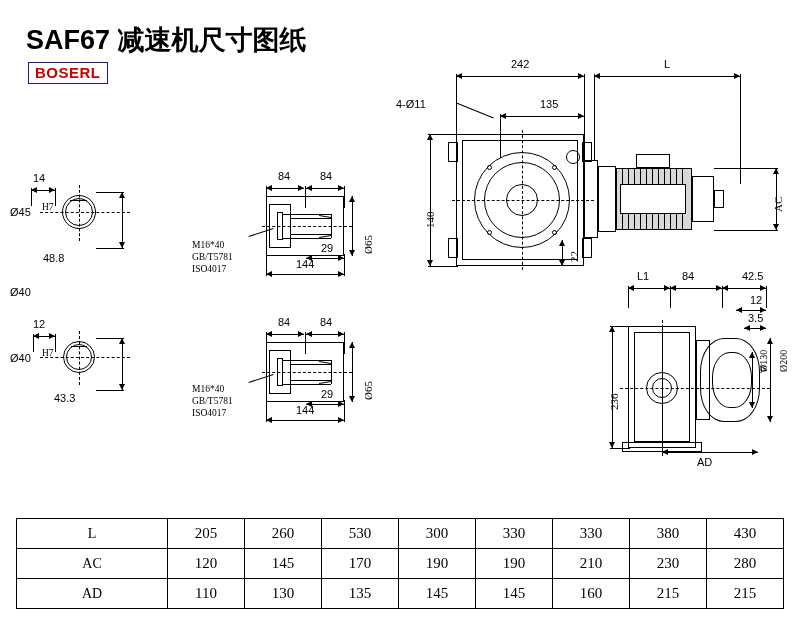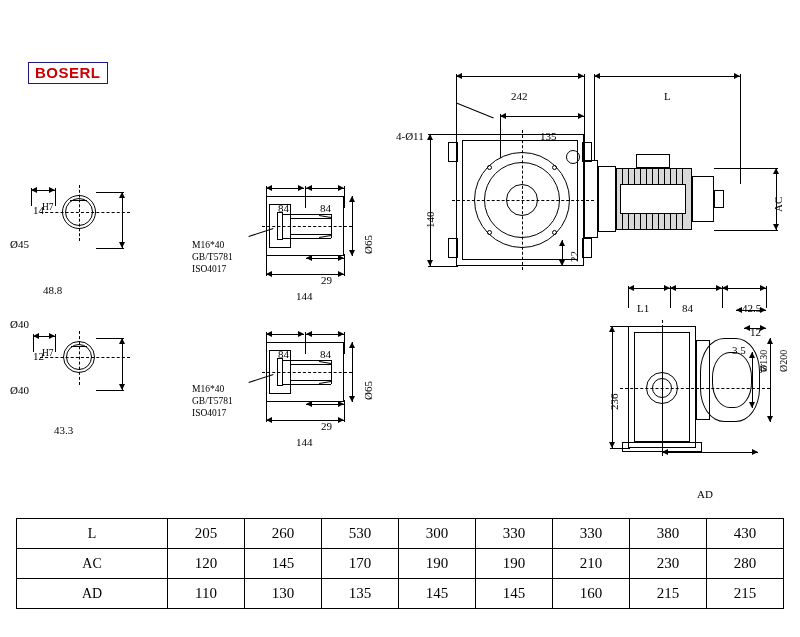--- a/index.html
+++ b/index.html
@@ -24,21 +24,21 @@
   }
 
   
   .ln{position:absolute;background:#000;}
   .h{height:1px;}
   .v{width:1px;}
   .dash-h{position:absolute;height:0;border-top:1px dashed #000;}
   .dash-v{position:absolute;width:0;border-left:1px dashed #000;}
   .box{position:absolute;border:1px solid #000;box-sizing:border-box;}
   .circ{position:absolute;border:1px solid #000;border-radius:50%;box-sizing:border-box;}
-  .lbl{position:absolute;font-size:11px;font-family:Liberation Serif, serif;white-space:nowrap;margin-top:32px;}
+  .lbl{position:absolute;font-size:11px;font-family:Liberation Sans, sans-serif;white-space:nowrap;}
   .lbl-s{position:absolute;font-size:9.5px;font-family:"Liberation Serif", serif;white-space:nowrap;}
   .vlbl{position:absolute;font-size:11px;white-space:nowrap;transform:rotate(-90deg);transform-origin:left top;}
   .grayfill{position:absolute;background:#d8d8d8;border:1px solid #000;box-sizing:border-box;}
 
   
   .dim{position:absolute;height:1px;background:#000;}
   .dim::before,.dim::after{
     content:"";position:absolute;top:-3px;width:0;height:0;
     border-top:3.5px solid transparent;border-bottom:3.5px solid transparent;
   }
@@ -65,20 +65,21 @@
   }
   #spec-table td.rowhdr{width:148px;font-size:14px;}
   #spec-table tr.hdr td{font-size:15px;}
   .hdr-cn{font-size:13px;line-height:14px;}
 </style>
 </head>
 <body>
 
 <div class="page">
 
+  <div id="title">SAF67 减速机尺寸图纸</div>
   <div id="logo">BOSERL</div>
 
   <div>
 
     <div class="lbl" style="left:33px;top:172px;">14</div>
     <div class="dim" style="left:31px;top:190px;width:24px;"></div>
     <div class="ext" style="left:31px;top:188px;height:18px;"></div>
     <div class="ext" style="left:55px;top:188px;height:18px;"></div>
 
     <div class="circ" style="left:62px;top:195px;width:34px;height:34px;"></div>
@@ -283,21 +284,21 @@
     <div class="dim" style="left:628px;top:288px;width:42px;"></div>
     <div class="dim" style="left:670px;top:288px;width:52px;"></div>
     <div class="dim" style="left:722px;top:288px;width:44px;"></div>
     <div class="ext" style="left:628px;top:286px;height:22px;"></div>
     <div class="ext" style="left:670px;top:286px;height:22px;"></div>
     <div class="ext" style="left:722px;top:286px;height:22px;"></div>
     <div class="ext" style="left:766px;top:286px;height:22px;"></div>
 
     <div class="lbl" style="left:750px;top:294px;">12</div>
     <div class="dim" style="left:736px;top:310px;width:30px;"></div>
-    <div class="lbl" style="left:732px;top:312px;">3.5</div>
+    <div class="lbl" style="left:748px;top:312px;">3.5</div>
     <div class="dim" style="left:744px;top:328px;width:22px;"></div>
 
     <div class="box" style="left:628px;top:326px;width:68px;height:122px;"></div>
     <div class="box" style="left:634px;top:332px;width:56px;height:110px;"></div>
     <div class="ln v" style="left:662px;top:326px;height:122px;"></div>
     <div class="circ" style="left:646px;top:372px;width:32px;height:32px;"></div>
     <div class="circ" style="left:652px;top:378px;width:20px;height:20px;"></div>
     <div class="dash-h" style="left:620px;top:388px;width:150px;"></div>
     <div class="dash-v" style="left:662px;top:320px;height:136px;"></div>
 

